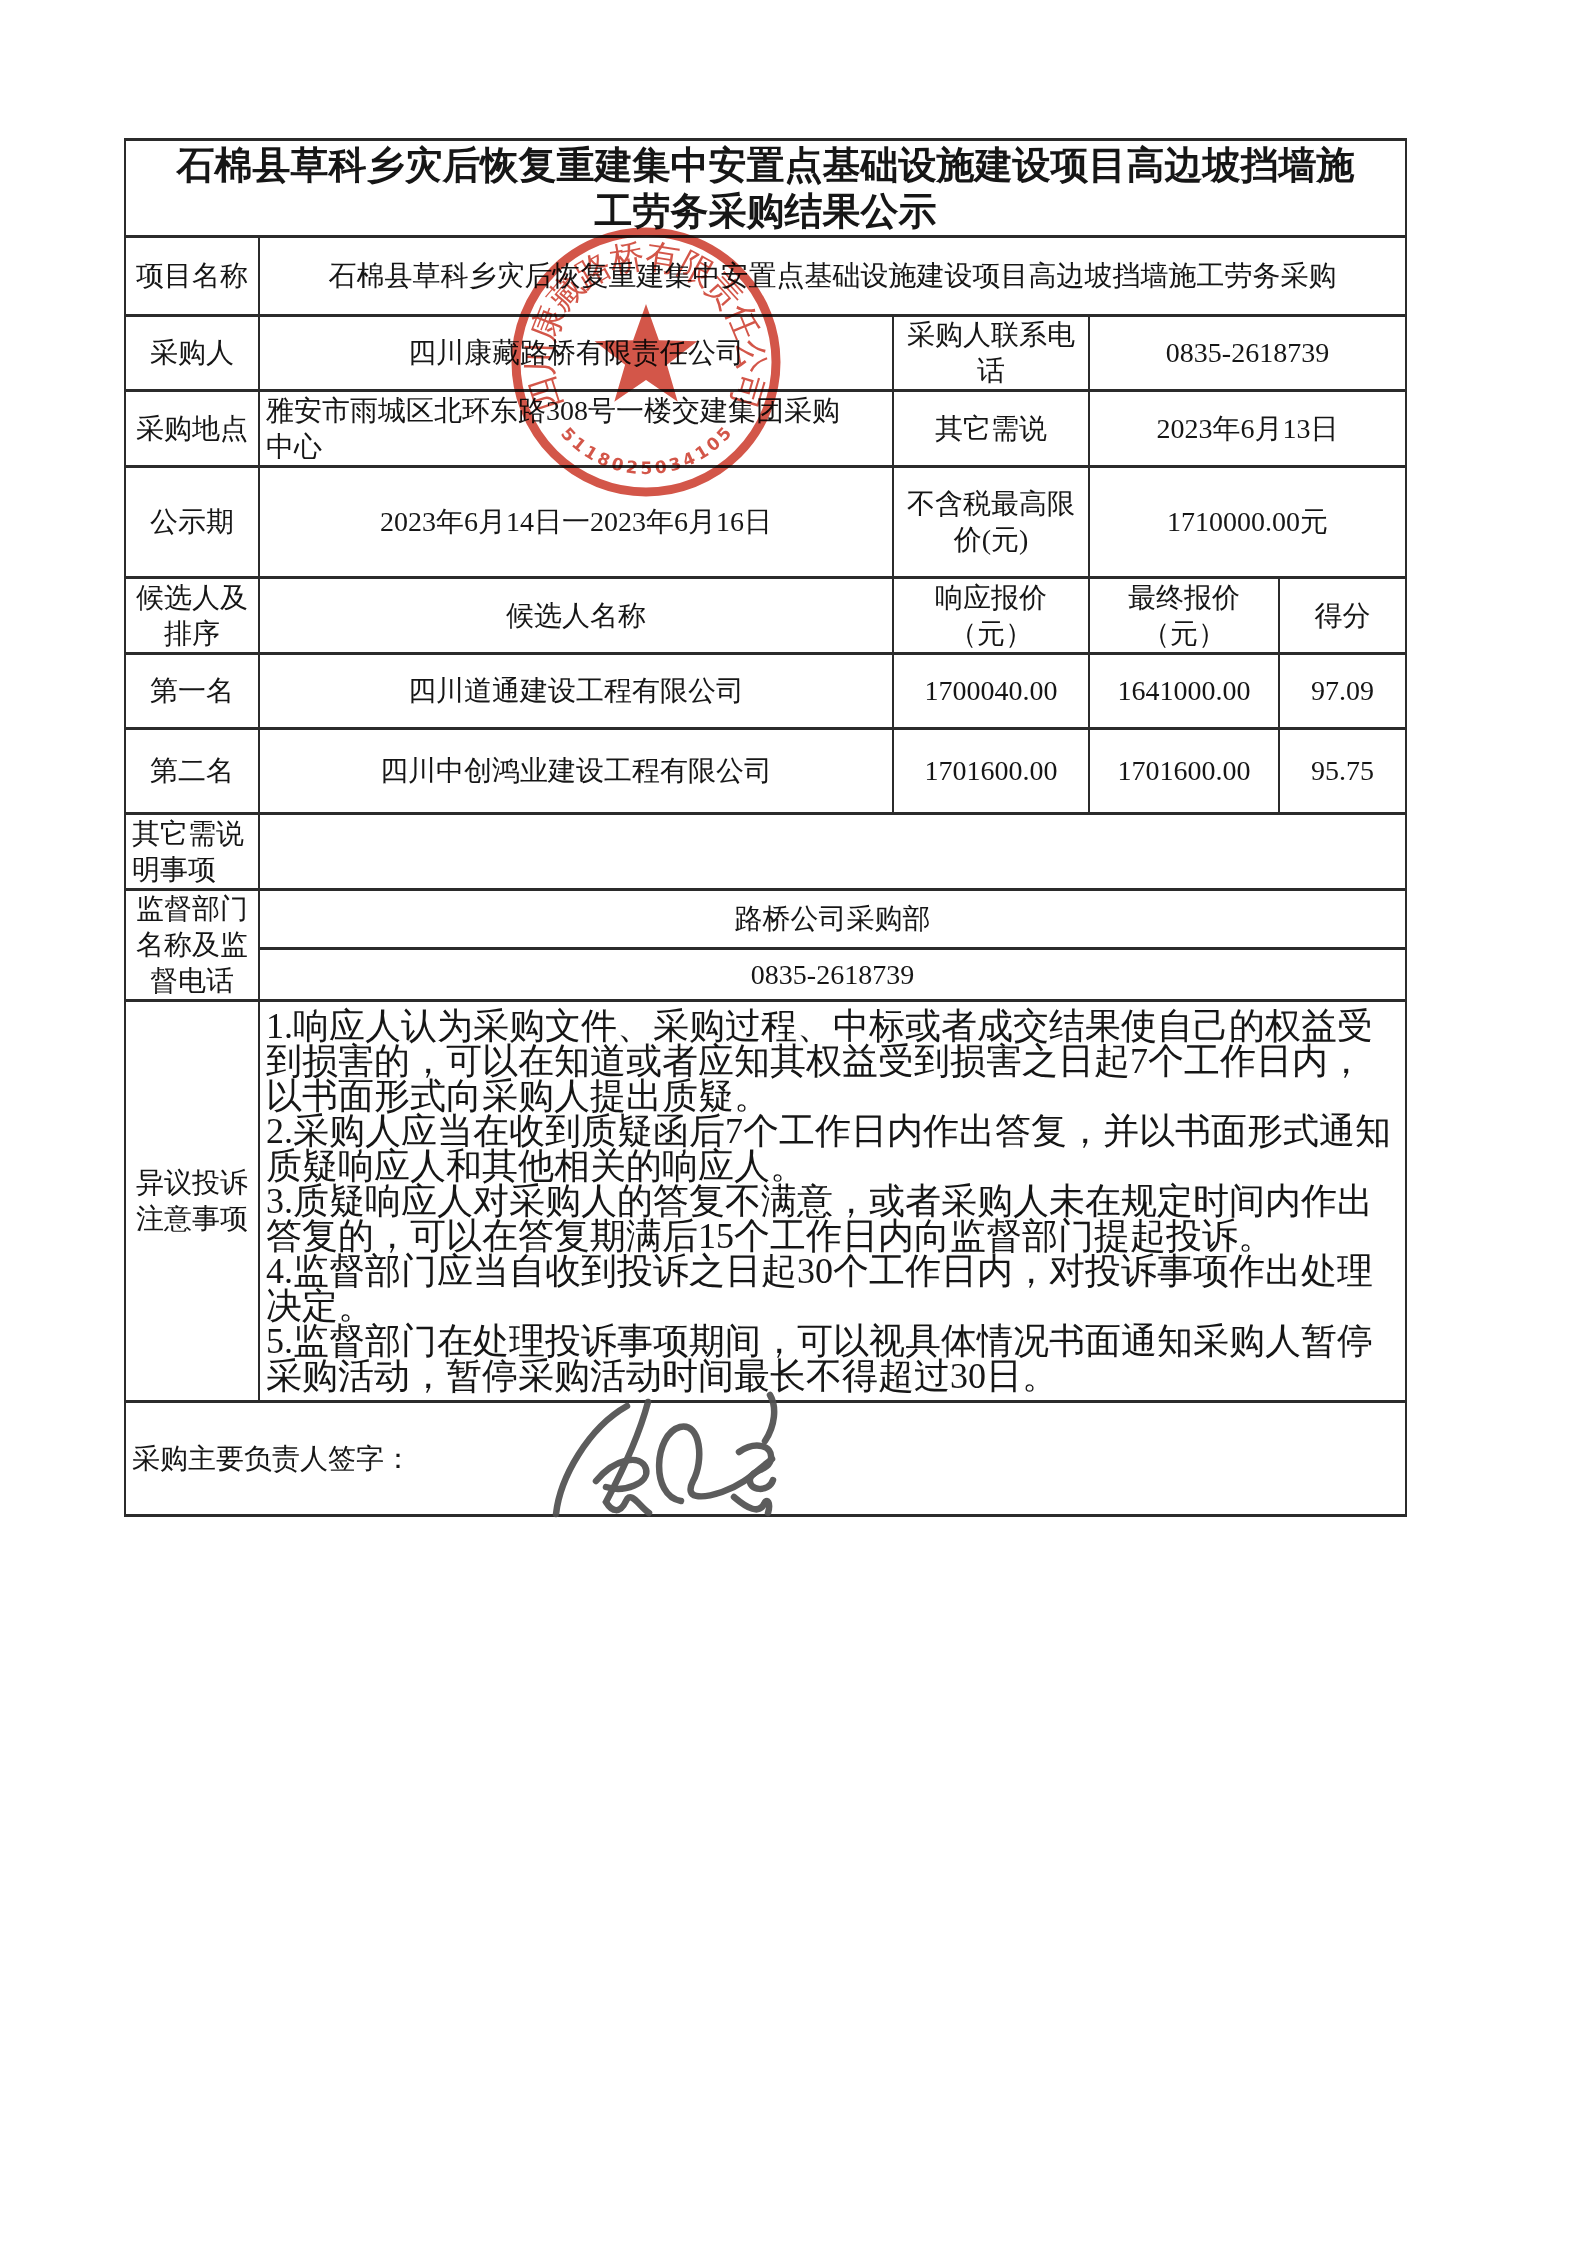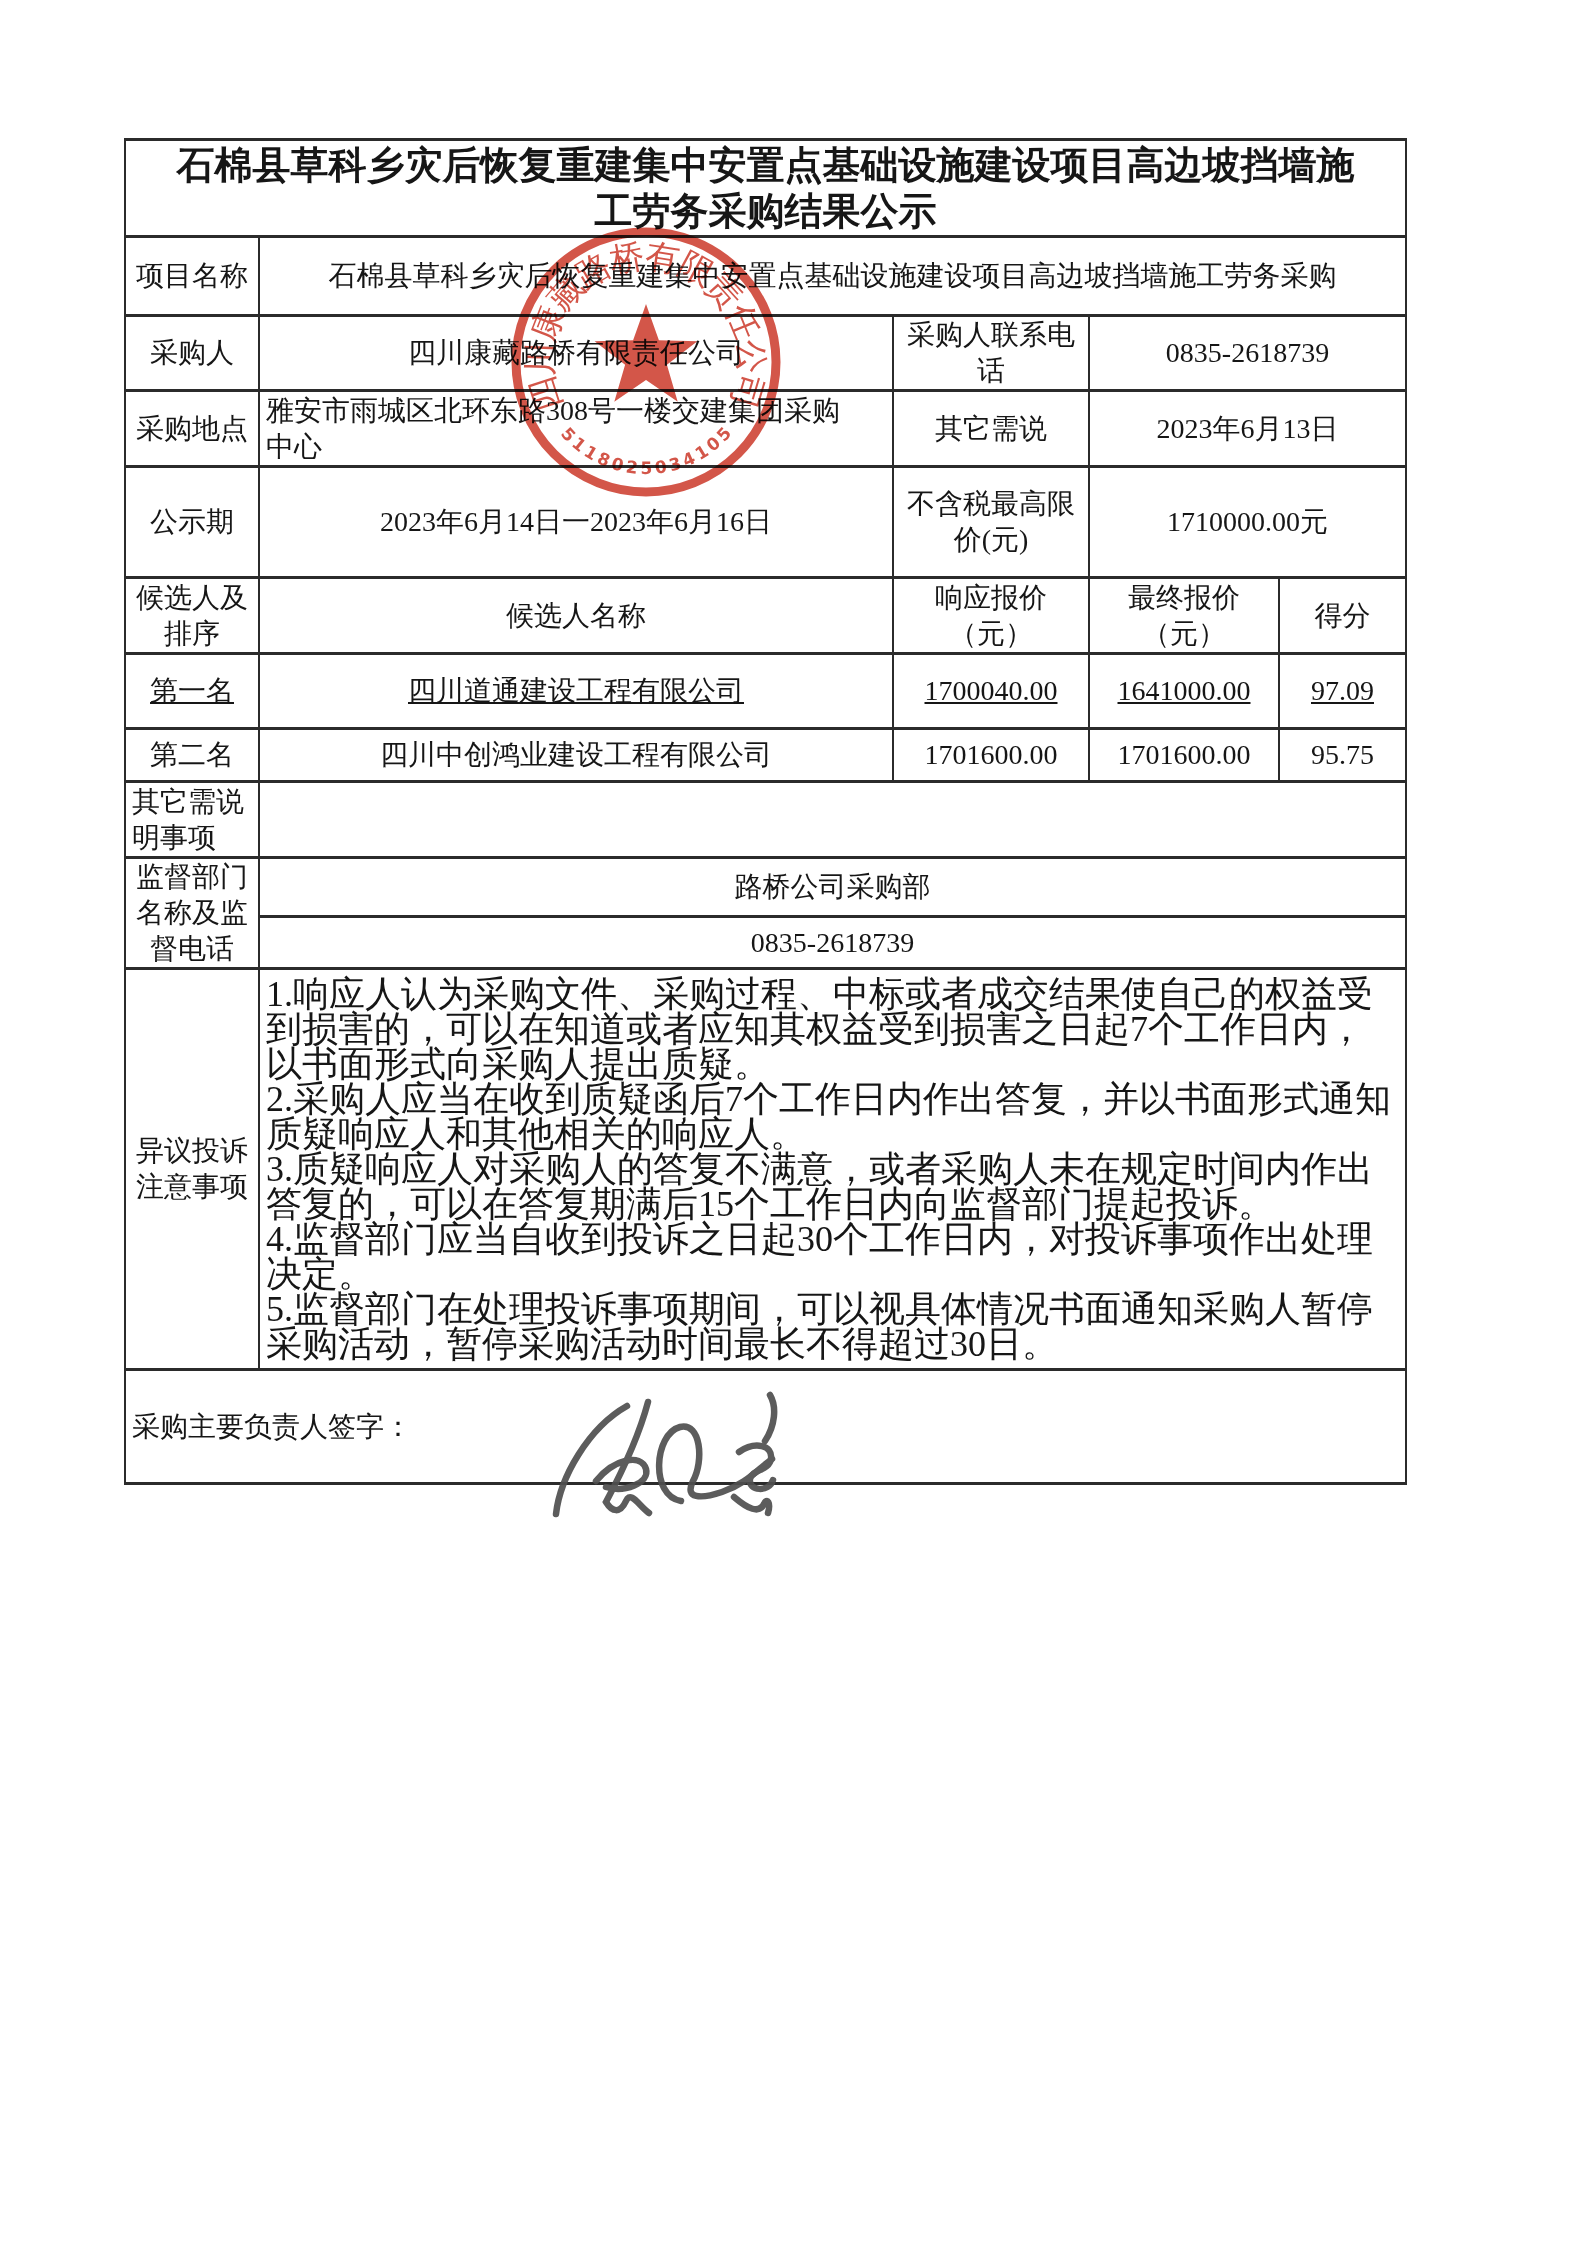--- a/index.html
+++ b/index.html
@@ -24,22 +24,22 @@
   .title-cell{padding:2px 10px;}
   .doc-title{
     font-weight:bold;font-size:38px;line-height:46px;text-align:center;
     max-width:1200px;margin:0 auto;
   }
   .complaint-cell{padding:4px 8px;vertical-align:middle;}
   .complaint-cell p{margin:0;font-size:36px;line-height:35px;text-align:left;}
   .sig-cell{padding-left:16px;text-align:left;}
   
   tr.h97 {height:97px;padding-left:24px;}  tr.h79 {height:79px;}  tr.h70 {height:70px;}
-  tr.h76 {height:76px;}  tr.h111{height:111px;} tr.h75 {height:75px;text-decoration:underline;}
-  tr.h71 {height:53px;}  tr.h58 {height:58px;padding-left:28px;}  tr.h51 {height:51px;}
+  tr.h76 {height:76px;}  tr.h111{height:111px;} tr.h75 {height:75px;}
+  tr.h71 {height:85px;}  tr.h58 {height:58px;padding-left:28px;}  tr.h51 {height:51px;}
   tr.h401{height:401px;} tr.h114{height:114px;}
   .overlay{position:absolute;left:0;top:0;pointer-events:none;}
   #stamp-svg{mix-blend-mode:multiply;}
 </style>
 </head>
 <body>
 
 <div id="doc">
   <table class="main">
     <colgroup>

